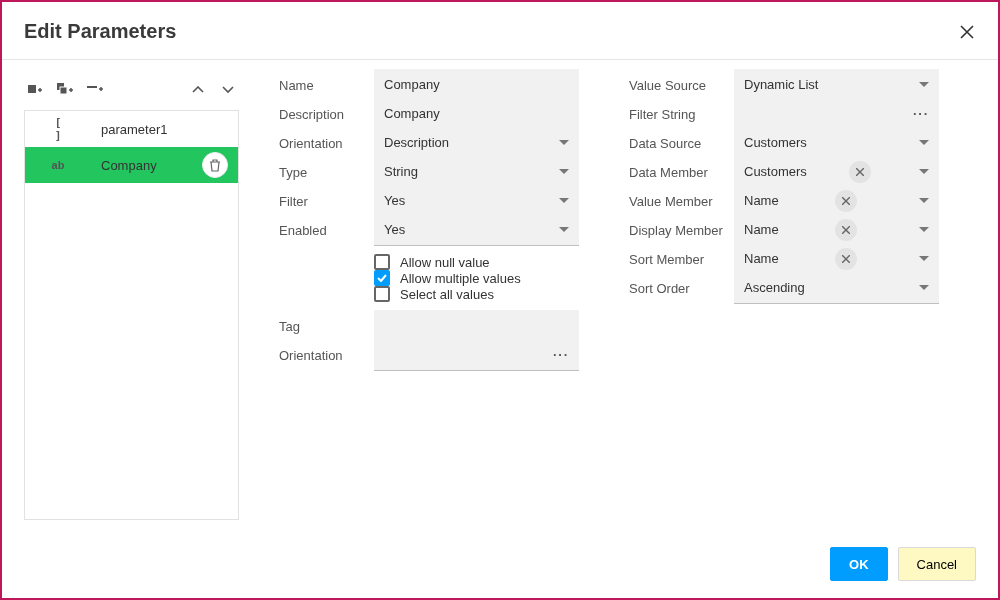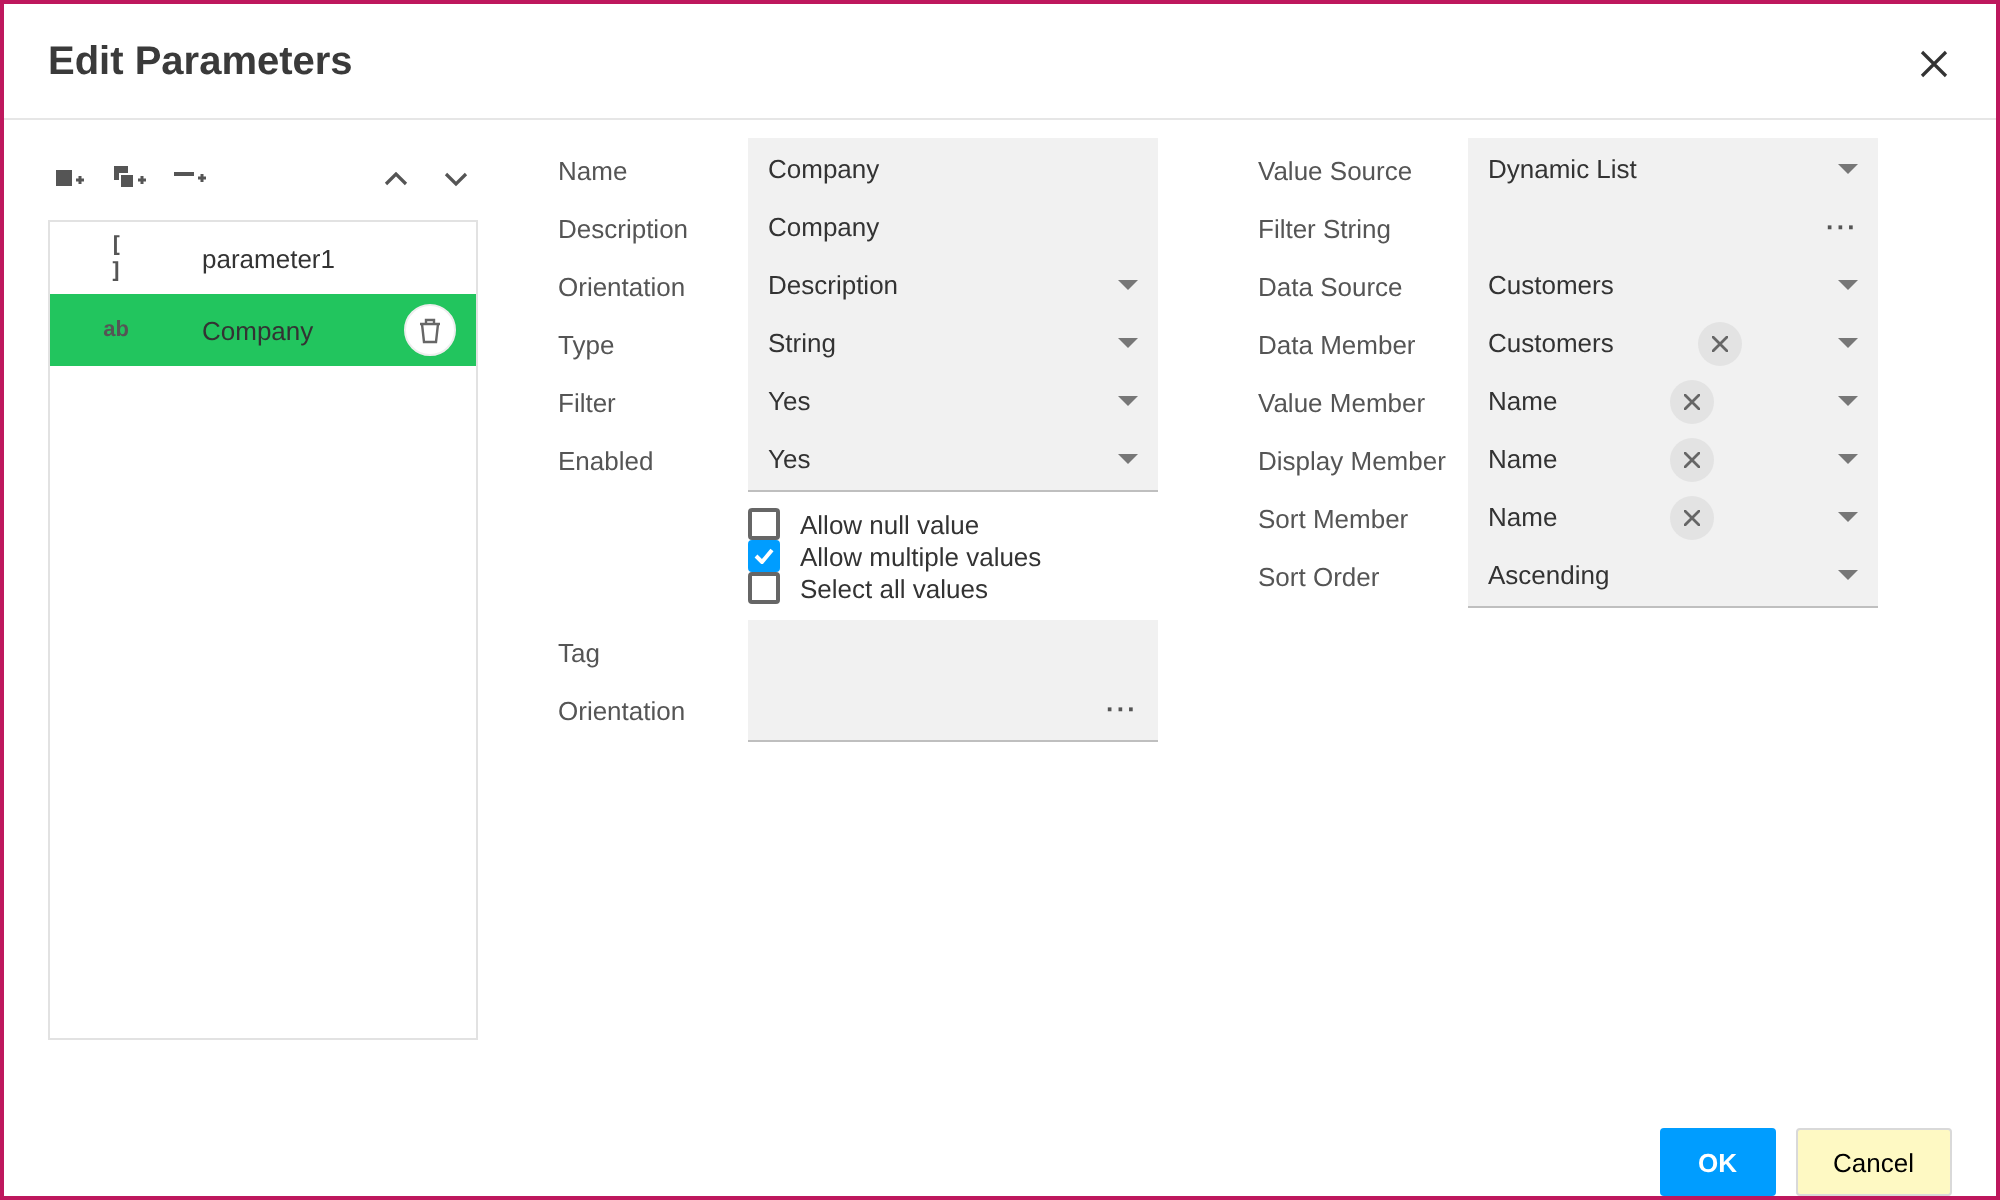--- a/index.html
+++ b/index.html
@@ -31,21 +31,21 @@
   .field .caret { margin-left:auto; color:#777; }
   .field .ellipsis { margin-left:auto; color:#555; font-weight:bold; letter-spacing:1px; cursor:pointer; }
   .field .clear { width:22px; height:22px; border-radius:50%; background:#e3e3e3; display:flex; align-items:center; justify-content:center; margin-left:auto; margin-right:6px; cursor:pointer; }
   .checks { margin-left:95px; display:flex; flex-direction:column; padding-top:4px; padding-bottom:4px; }
   .chk { display:flex; align-items:center; gap:10px; cursor:pointer; }
   .box { width:16px; height:16px; border:2px solid #666; border-radius:2px; display:flex; align-items:center; justify-content:center; }
   .box.checked { background:#009dff; border-color:#009dff; }
   .box.checked svg { display:block; }
   .box svg { display:none; }
   
-  .footer { position:absolute; bottom:0; right:22px; display:flex; gap:10px; }
+  .footer { position:absolute; bottom:17px; right:22px; display:flex; gap:10px; }
   .btn { height:34px; padding:0 18px; font-size:13px; border:1px solid #d9d9d9; background:#fef9c3; cursor:pointer; display:flex; align-items:center; border-radius:2px; }
   .btn.primary { background:#009dff; border-color:#009dff; color:#fff; font-weight:600; }
   svg { display:block; }
 </style>
 </head>
 <body>
 
 <div class="dialog">
   <div class="titlebar">
     <h1>Edit Parameters</h1>

